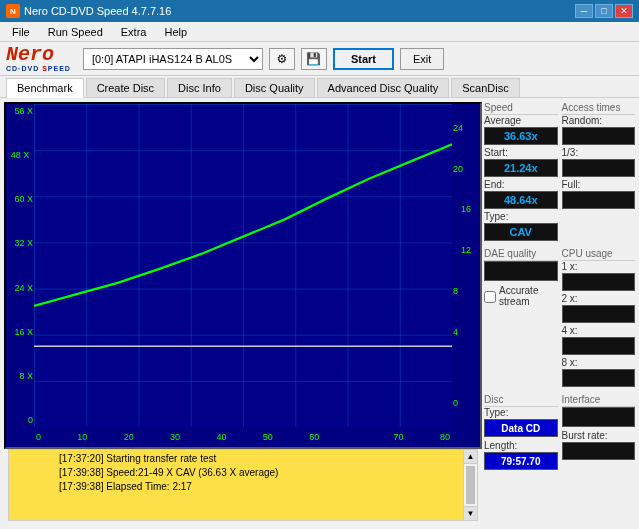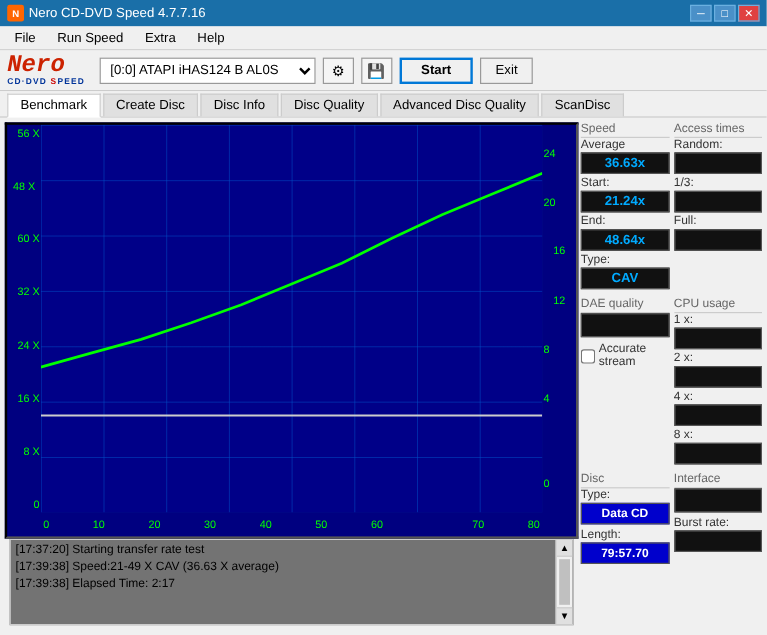--- a/index.html
+++ b/index.html
@@ -40,21 +40,21 @@
     .panel-label { font-size: 10px; color: #333; margin-bottom: 1px; }
     .panel-value { background: #111; color: #00aaff; font-size: 11px; font-weight: bold; text-align: center; padding: 2px 4px; border: 1px solid #555; min-height: 18px; display: flex; align-items: center; justify-content: center; }
     .panel-value.cav { background: #111; color: #00aaff; }
     .panel-value.data-cd { background: #0000cc; color: #ffffff; font-size: 10px; }
     .panel-value.time { background: #0000cc; color: #ffffff; font-size: 10px; }
     
     .checkbox-row { display: flex; align-items: center; gap: 3px; margin-top: 2px; }
     .checkbox-row input { width: 12px; height: 12px; }
     
     
-    .log-area { height: 70px; background: #737373; border: 1px solid #ccc; margin: 0 4px 4px 4px; display: flex; overflow: hidden; }
+    .log-area { height: 70px; background: #fde047; border: 1px solid #ccc; margin: 0 4px 4px 4px; display: flex; overflow: hidden; padding-left: 46px; }
     .log-content { flex: 1; padding: 2px 4px; overflow-y: auto; font-size: 10px; color: #000; line-height: 14px; }
     .log-scrollbar { width: 14px; background: #f0f0f0; border-left: 1px solid #ccc; display: flex; flex-direction: column; }
     .scroll-up { height: 14px; background: #e0e0e0; border-bottom: 1px solid #ccc; display: flex; align-items: center; justify-content: center; cursor: pointer; font-size: 8px; }
     .scroll-down { height: 14px; background: #e0e0e0; border-top: 1px solid #ccc; display: flex; align-items: center; justify-content: center; cursor: pointer; font-size: 8px; margin-top: auto; }
     .scroll-thumb { flex: 1; background: #c0c0c0; margin: 2px; }
     
     .section-title { font-size: 10px; color: #666; border-bottom: 1px solid #ccc; padding-bottom: 1px; margin-bottom: 0; }
   </style>
 </head>
 <body>

